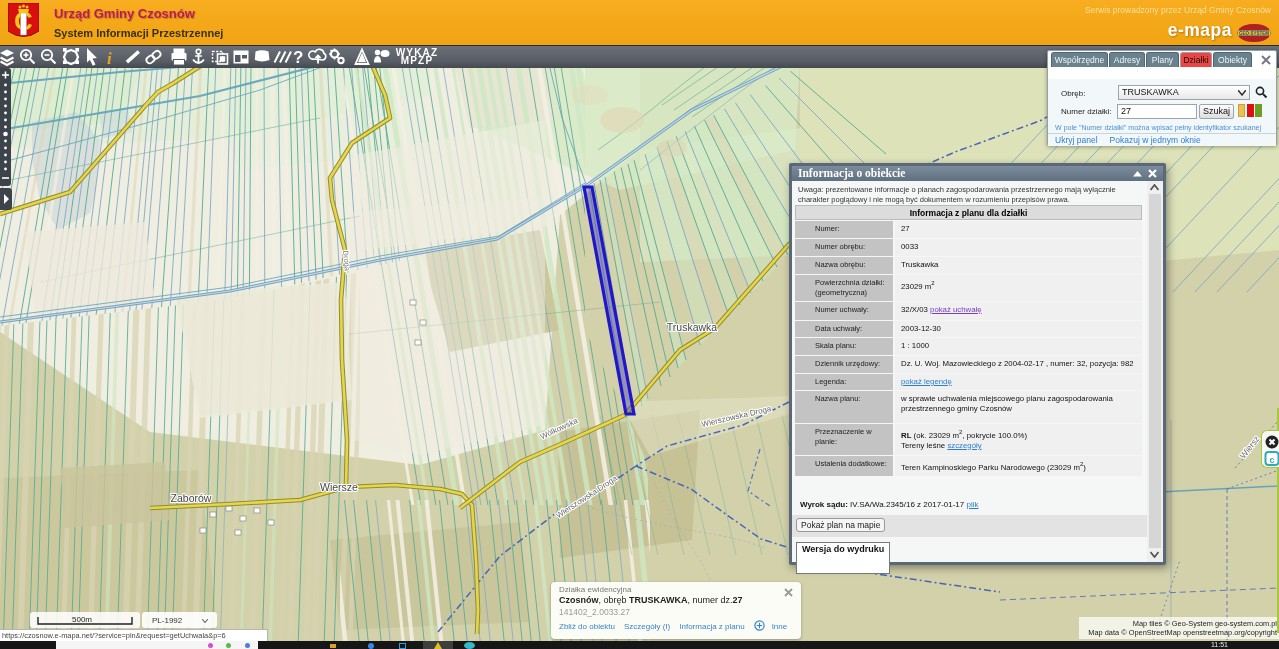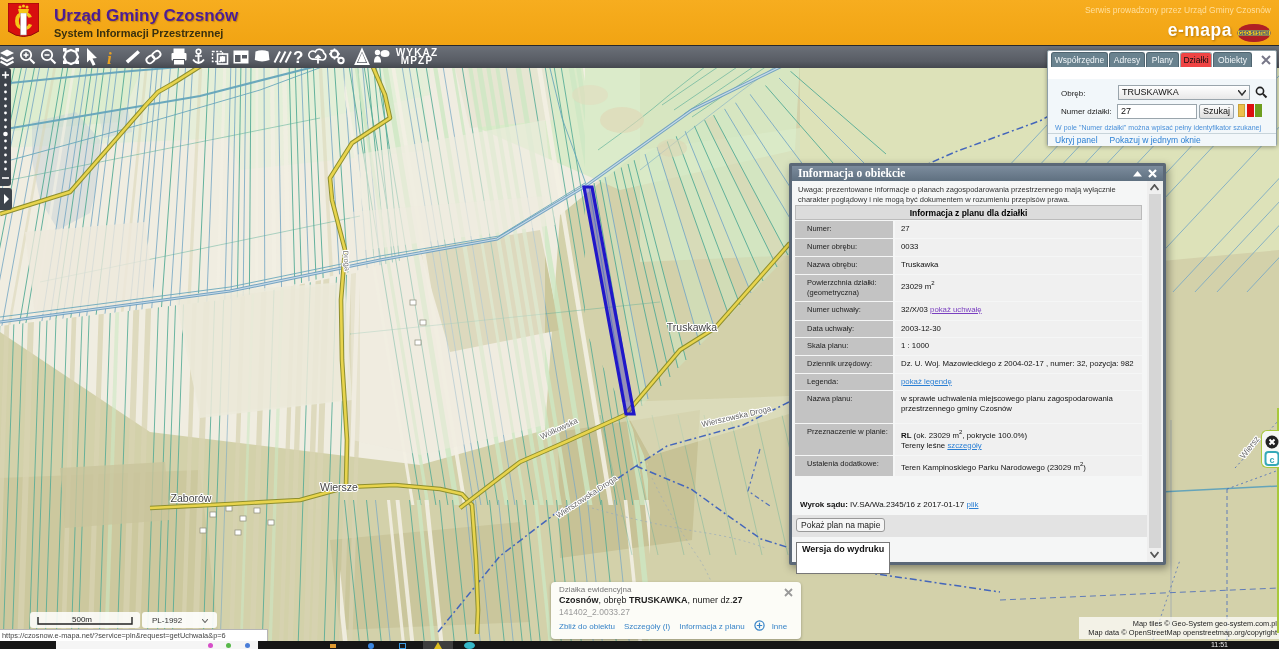--- a/index.html
+++ b/index.html
@@ -1,21 +1,21 @@
 <!DOCTYPE html>
 <html><head><meta charset="utf-8">
 <style>
 * { margin:0; padding:0; box-sizing:border-box; }
 html,body { width:1279px; height:649px; overflow:hidden; }
 body { position:relative; font-family:"Liberation Sans", sans-serif; background:#cbc7a0; }
 .abs { position:absolute; }
 
 #header { left:0; top:0; width:1279px; height:45px; background:linear-gradient(#f7ad1f,#f1a413); }
 #crest { left:8px; top:3px; width:31px; height:39px; }
-#title1 { left:54px; top:6px; font-size:17px; font-weight:bold; color:#4c1d95;
+#title1 { left:54px; top:6px; font-size:13px; font-weight:bold; color:#be185d;
   text-shadow:1px 1px 1px rgba(120,70,0,.4); }
 #title2 { left:54px; top:27px; font-size:11px; font-weight:bold; color:#39300f; }
 #hdrright { right:8px; top:5px; font-size:8.5px; color:#ffdf9e; }
 #emapa { right:47px; top:20px; font-size:17.5px; font-weight:bold; color:#ffffff;
   text-shadow:1px 1px 2px rgba(120,70,0,.5); letter-spacing:0.5px; }
 
 #toolbar { left:0; top:45px; width:1279px; height:23px;
   background:linear-gradient(#6b7078,#585c64 70%,#45484f); border-top:1px solid #26282c; }
 #wykaz { left:393px; top:49px; width:48px; color:#fff; font-size:10px; font-weight:bold;
   text-align:center; line-height:8px; letter-spacing:1.2px; }
@@ -44,21 +44,21 @@
   background:linear-gradient(#7c8c9d,#5f7080); color:#fff;
   font-family:"Liberation Serif", serif; font-weight:bold; font-size:11.5px;
   padding-left:6px; line-height:15px; }
 #ibody { position:absolute; left:3px; top:18px; width:355px; height:381px; background:#f5f6f6; }
 #iscroll { position:absolute; left:358px; top:18px; width:16px; height:381px; background:#efefef; }
 #inote { position:absolute; left:6px; top:4px; width:334px; font-size:7.5px; color:#333; line-height:9.5px; }
 #itable { position:absolute; left:3px; top:24px; width:347px; }
 .wrow { display:flex; gap:2px; margin-bottom:1px; }
 .whead { flex:1; background:#dcdcdc; border:1px solid #bbb; font-weight:bold; font-size:8.5px;
   text-align:center; padding-top:2px; }
-.wlab { width:98px; background:#c3c3c3; font-size:7.5px; color:#222; padding:3px 2px 0 12px; line-height:9.5px; }
+.wlab { width:98px; background:#c3c3c3; font-size:7.5px; color:#222; padding:3px 2px 0 20px; line-height:9.5px; }
 .wval { width:247px; background:#f0f0f0; font-size:7.8px; color:#111; padding:3px 2px 0 6px; line-height:10px; }
 sup { font-size:6px; }
 a.lb { color:#2a7fd4; text-decoration:underline; }
 a.lp { color:#7a3fc0; text-decoration:underline; }
 #wyrok { position:absolute; left:8px; top:319px; font-size:8px; color:#111; }
 #grayband { position:absolute; left:0; top:334px; width:355px; height:22px; background:#e3e3e3; }
 #btnpokaz { position:absolute; left:4px; top:3px; height:14px; background:#f5f5f5;
   border:1px solid #999; border-radius:3px; font-size:8.5px; padding:0 4px; line-height:12px; color:#222; }
 #wersja { position:absolute; left:4px; top:361px; height:32px; border:1px solid #777;
   background:#fff; font-weight:bold; font-size:9px; padding:0 5px; line-height:13px; color:#111; }

